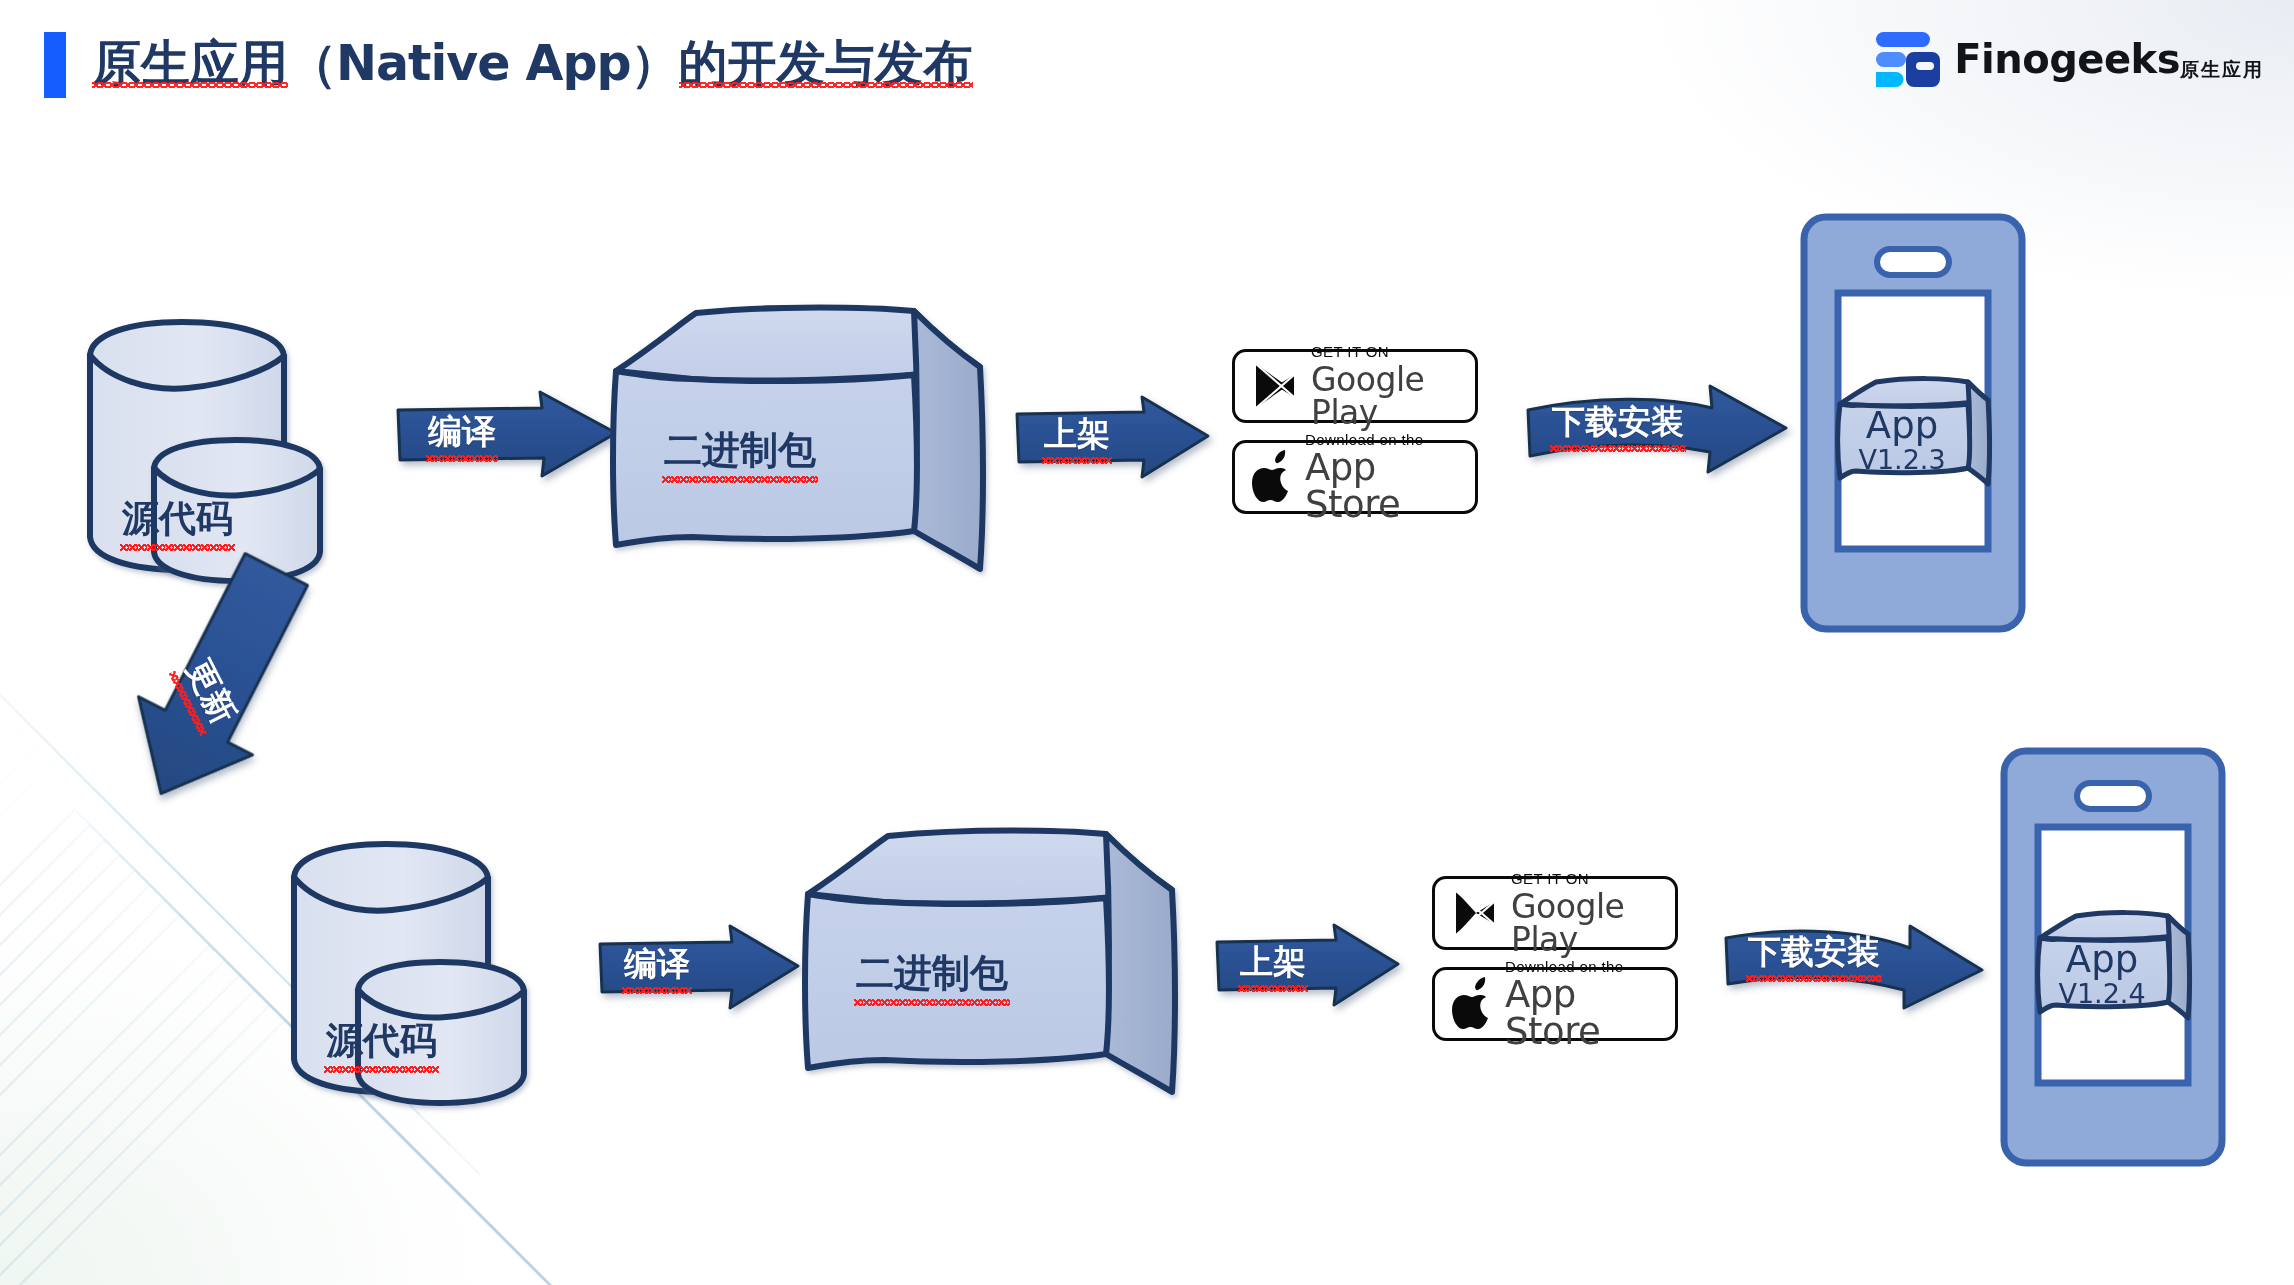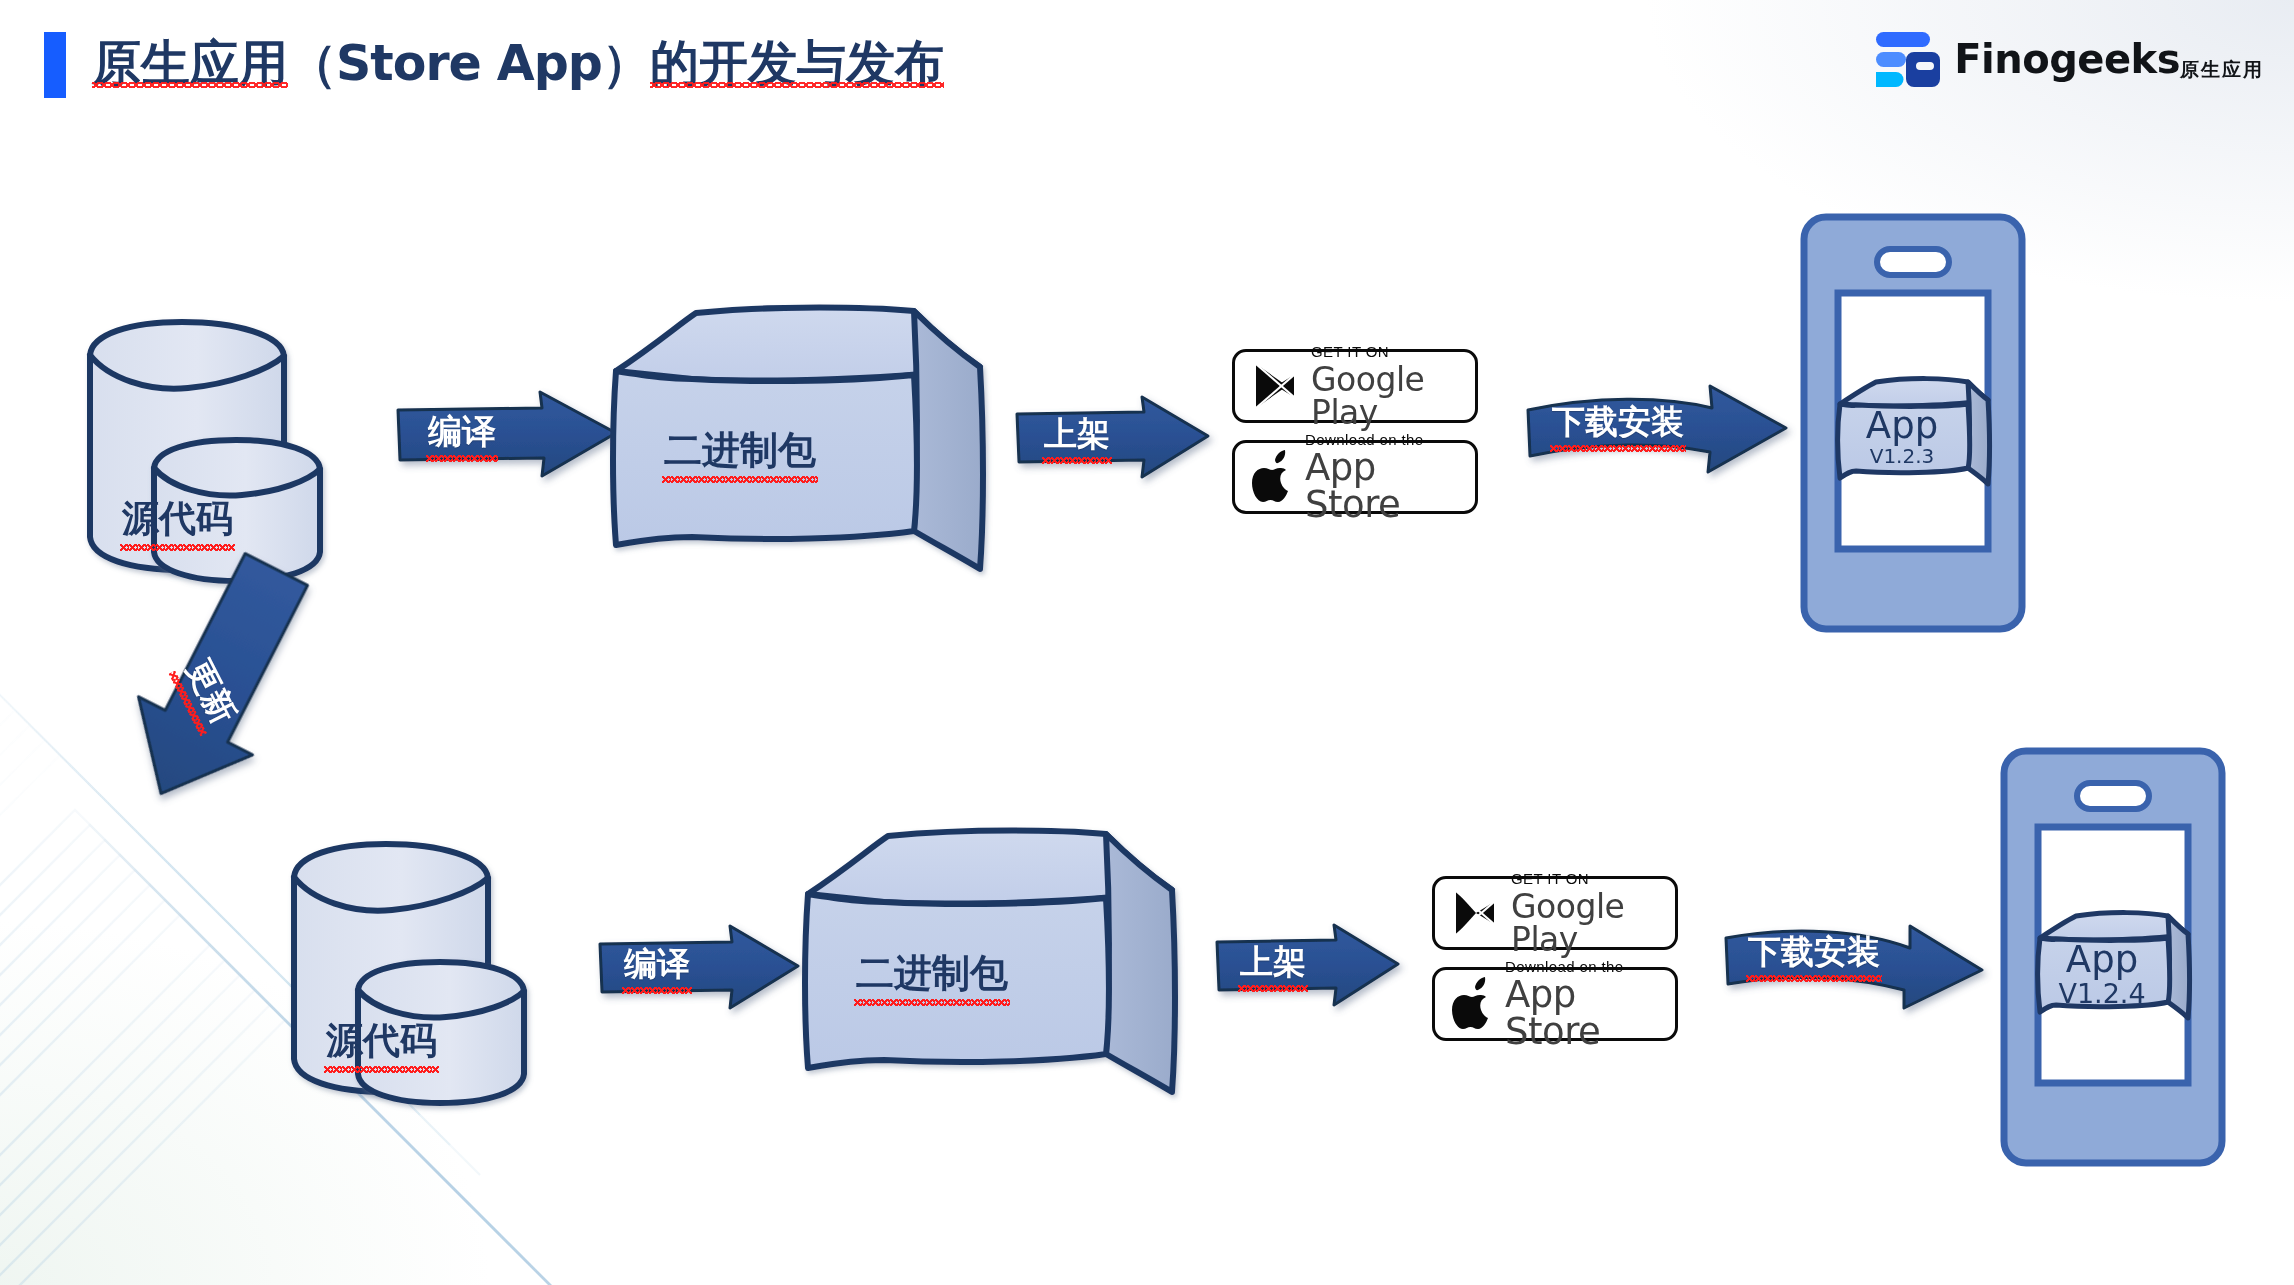--- a/index.html
+++ b/index.html
@@ -148,21 +148,21 @@
       <path d="M-240 380 L90 50 L420 380"></path>
       <path d="M-240 350 L75 35 L390 350"></path>
       <path d="M-240 320 L60 20 L360 320"></path>
       <path d="M-240 290 L45 5 L330 290"></path>
     </g>
   </svg>
 
   <div class="header">
     <div class="accent-bar"></div>
     <div class="page-title">
-      <span class="sq">原生应用</span><span class="en">（Store App）</span><span class="sq">的开发与发布</span>
+      <span class="sq">原生应用</span><span class="en">（Native App）</span><span class="sq">的开发与发布</span>
     </div>
 
     <div class="logo">
       <svg class="logo-mark" viewBox="0 0 66 62">
         <rect x="2" y="4" width="54" height="15" rx="7.5" fill="#2f6bff"></rect>
         <rect x="2" y="24" width="30" height="15" rx="7.5" fill="#4d8dff"></rect>
         <path d="M2 44 h20 a7.5 7.5 0 0 1 0 15 h-20 z" fill="#00b8ff"></path>
         <path d="M40 24 h18 a8 8 0 0 1 8 8 v19 a8 8 0 0 1 -8 8 h-18 a8 8 0 0 1 -8 -8 v-19 a8 8 0 0 1 8 -8 z
                  M46 34 a4 4 0 0 0 0 8 h10 a4 4 0 0 0 0 -8 z" fill="#1a3fa0"></path>
       </svg>
@@ -316,21 +316,21 @@
                  C3 90 3 56 6 30 Z" fill="none" stroke="none"></path>
         <path d="M6 30 C24 18 34 12 42 8 C76 3 112 4 134 8 C142 16 148 22 154 26
                  C120 32 58 33 22 31 Z" fill="url(#boxTop)" stroke="#1f3864" stroke-width="5" stroke-linejoin="round"></path>
         <path d="M134 8 C142 16 148 22 154 26 C156 58 156 88 154 110
                  C148 104 142 100 134 94 C136 66 136 36 134 8 Z" fill="url(#boxSide)" stroke="#1f3864" stroke-width="5" stroke-linejoin="round"></path>
         <path d="M6 30 C16 32 18 32 22 31 C58 33 114 33 134 30
                  C136 60 136 86 134 94 C114 99 58 100 22 97 C16 97 12 100 6 104
                  C3 80 3 52 6 30 Z" fill="url(#boxFront)" stroke="#1f3864" stroke-width="5" stroke-linejoin="round"></path>
       </svg>
       <div class="app-label" style="left:-12px;top:30px;font-size:37px;font-weight:400;">App</div>
-      <div class="app-label" style="left:-12px;top:70px;font-size:20px;font-weight:400;">V1.2.3</div>
+      <div class="app-label" style="left:-12px;top:70px;font-size:27px;font-weight:400;">V1.2.3</div>
     </div>
   </div>
 
   <div class="node" style="left:208px;top:566px;width:240px;height:270px;">
     <svg width="240" height="270" viewBox="0 0 240 270">
       <g transform="rotate(27 70 20)">
         <path d="M26 6 L96 6 L96 182 L124 182 L60 258 L-4 182 L26 182 Z" fill="url(#arrowFill)" stroke="#16304f" stroke-width="3" stroke-linejoin="round" filter="url(#softShadow)"></path>
       </g>
     </svg>
     <div class="lbl" style="left:8px;top:86px;font-size:33px;transform:rotate(63deg);transform-origin:left top;">

